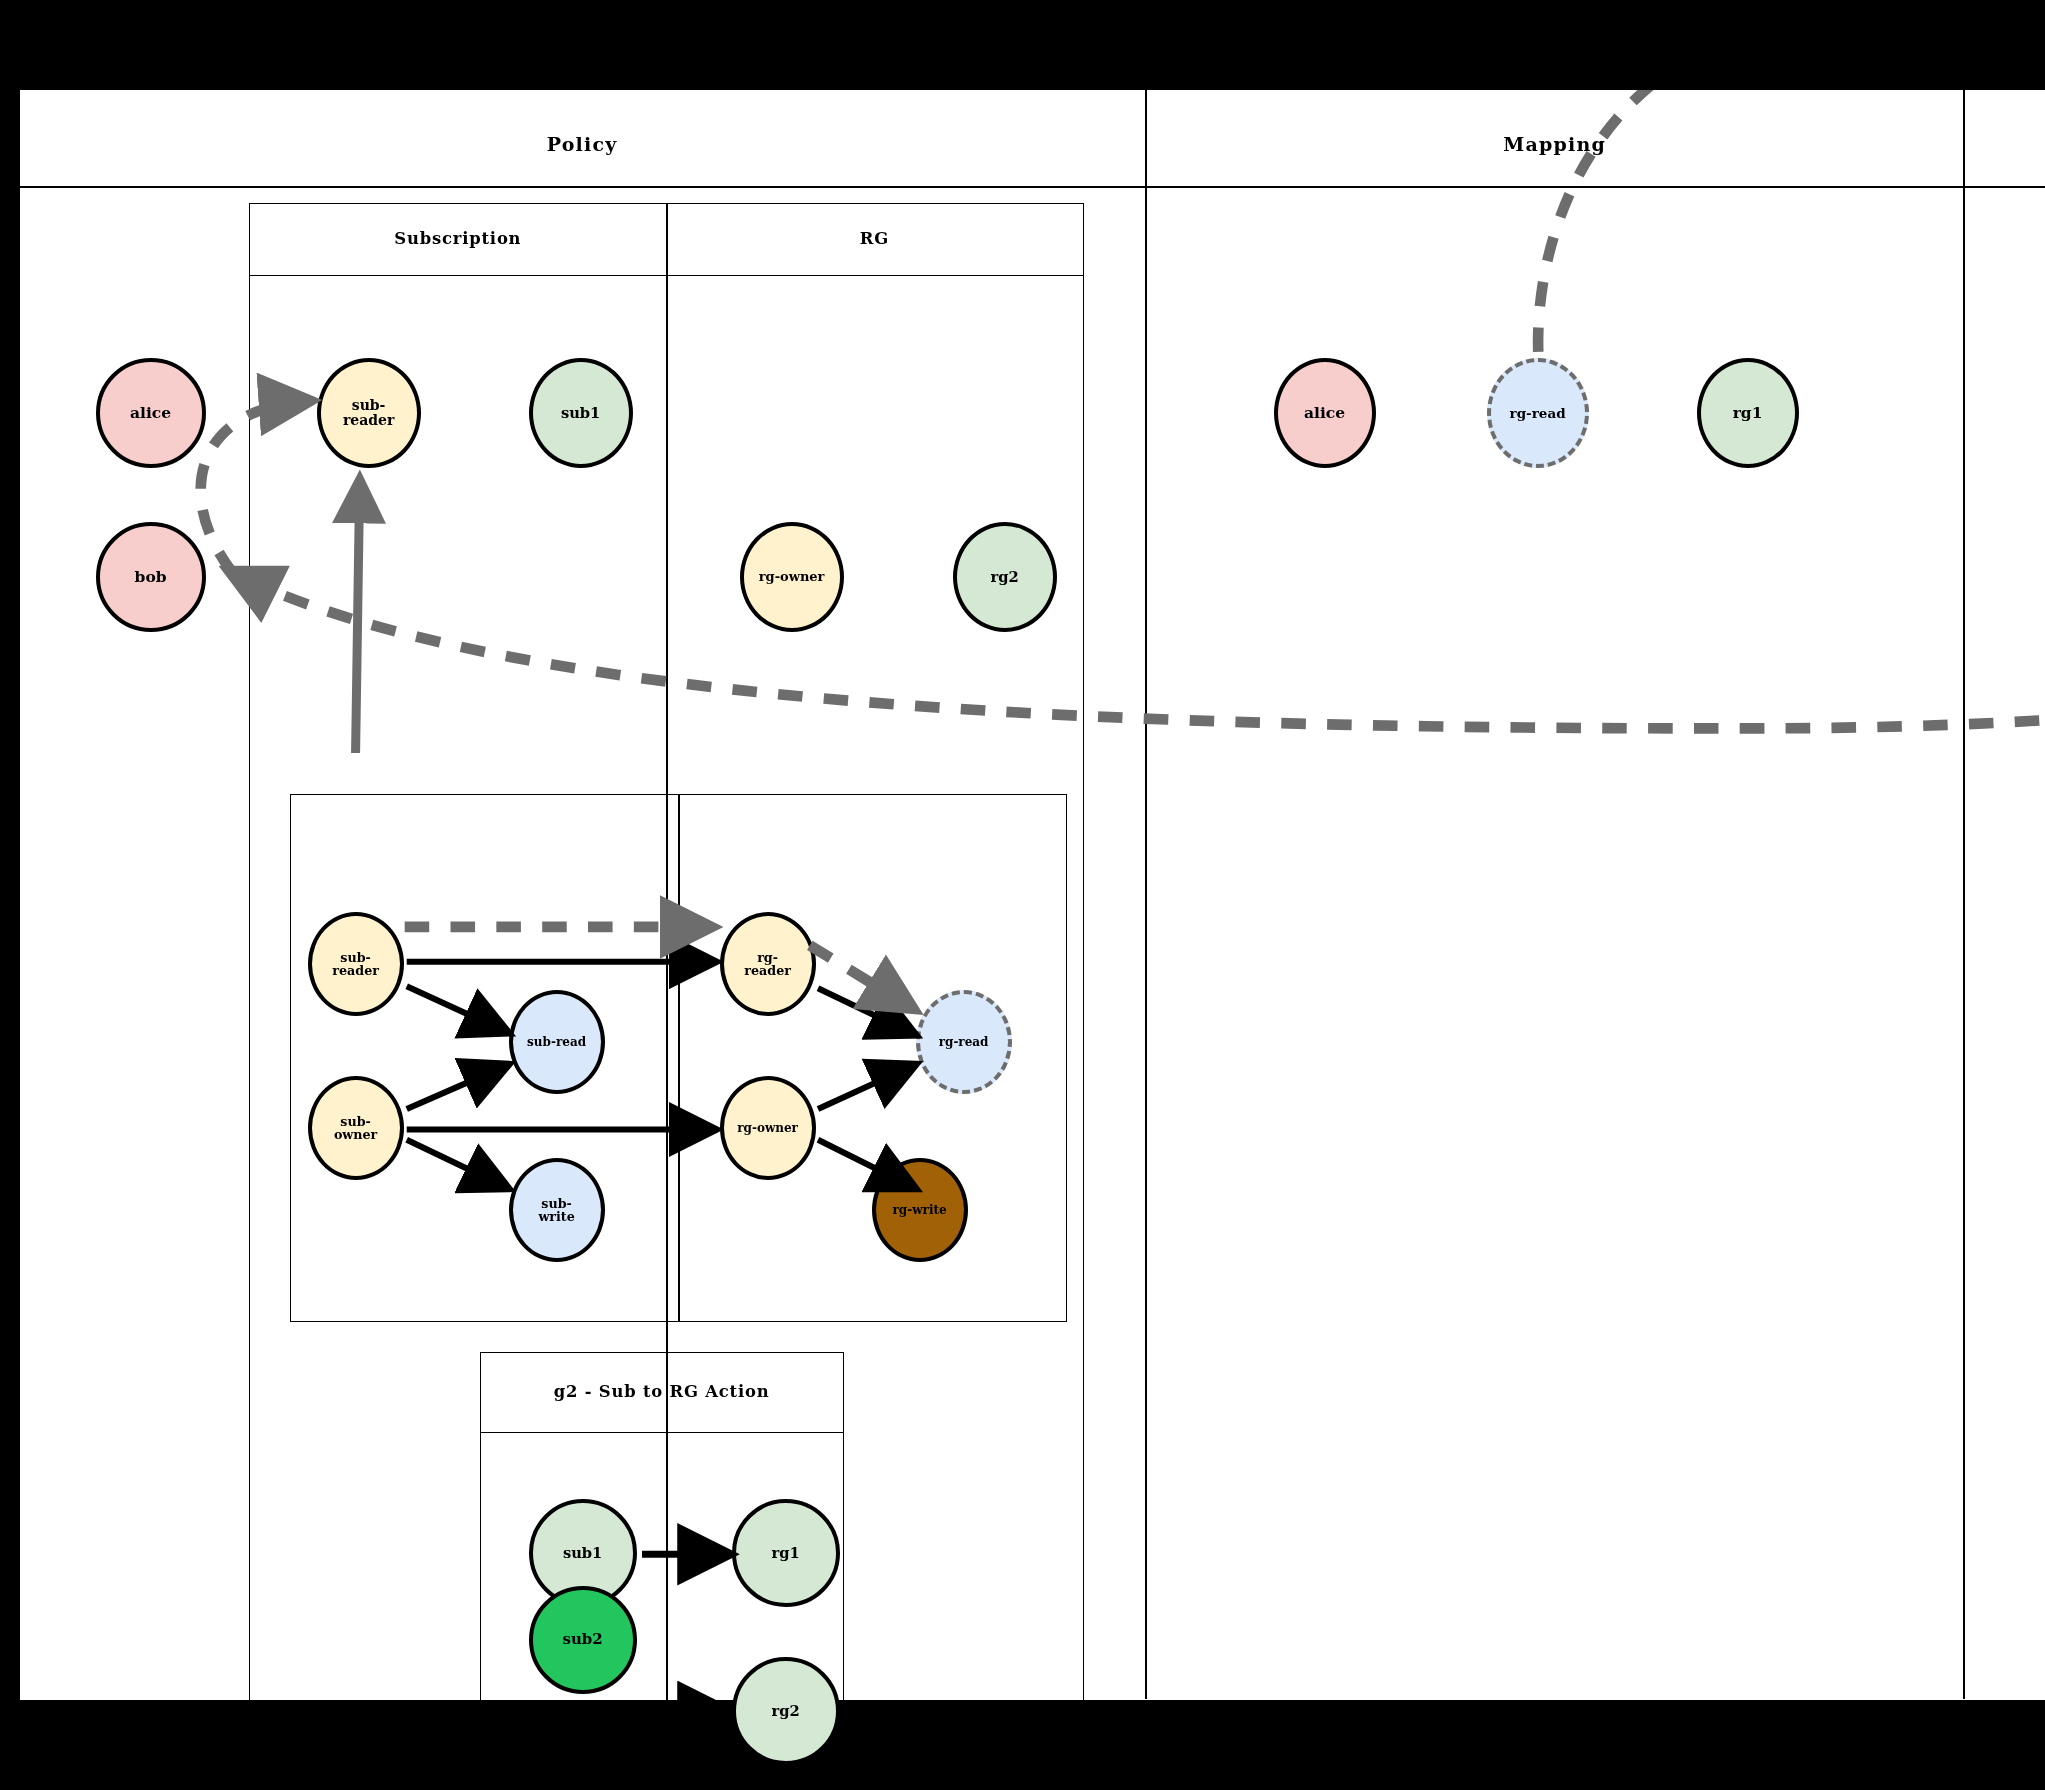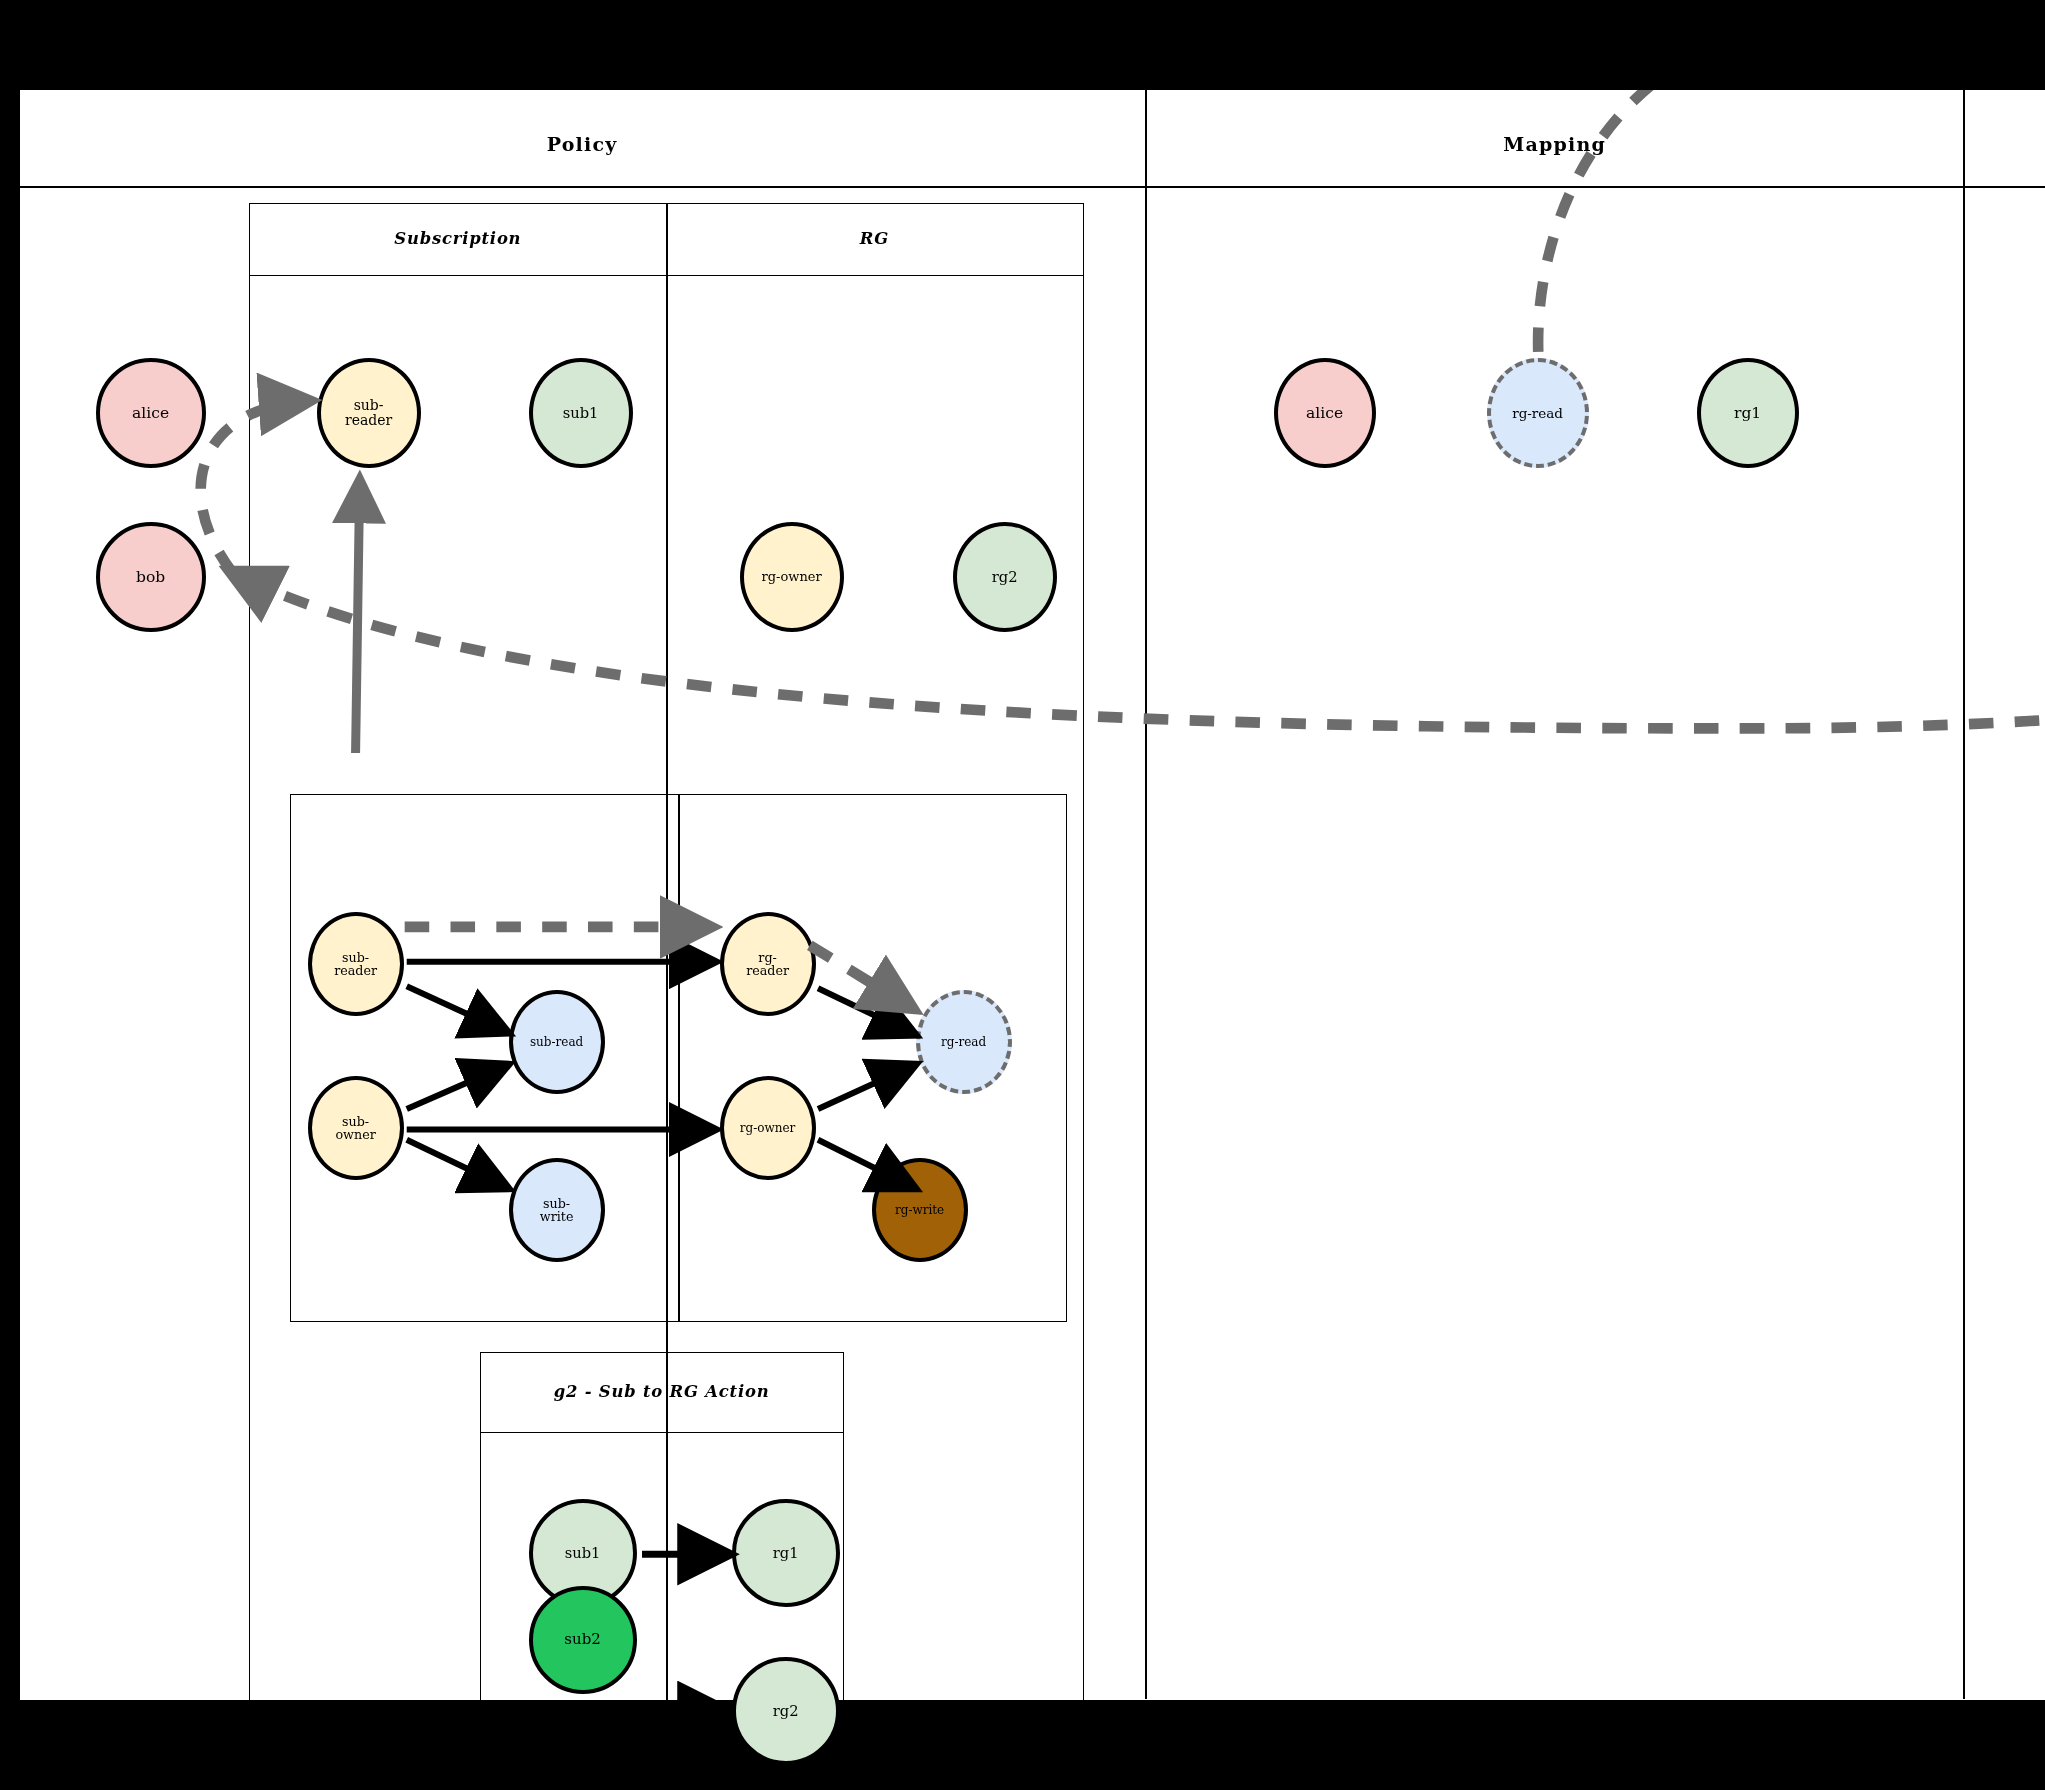--- a/index.html
+++ b/index.html
@@ -10,31 +10,31 @@
           border:2.5px solid #000;box-sizing:border-box;}
 
   
   .vline{position:absolute;background:#000;width:2px;}
   .hline{position:absolute;background:#000;height:2px;}
 
   .panel-title{position:absolute;text-align:center;font-family:"DejaVu Serif",serif;
                font-weight:700;font-size:19px;letter-spacing:1.2px;color:#000;}
 
   
-  .boxwrap{position:absolute;border:1.6px solid #000;box-sizing:border-box;background:transparent;font-style:italic;}
+  .boxwrap{position:absolute;border:1.6px solid #000;box-sizing:border-box;background:transparent;}
   .boxwrap .bx-head{position:absolute;left:0;right:0;top:0;border-bottom:1.6px solid #000;
         box-sizing:border-box;display:flex;align-items:center;justify-content:center;}
   .bx-head-label{font-family:"DejaVu Serif",serif;font-weight:700;font-size:16.4px;
         letter-spacing:0.8px;text-align:center;line-height:1.15;color:#000;}
   .bx-split{position:absolute;top:0;bottom:0;width:1.6px;background:#000;}
 
   
   .node{position:absolute;border-radius:50%;border:4.1px solid #000;box-sizing:border-box;
         display:flex;align-items:center;justify-content:center;text-align:center;
-        font-family:"DejaVu Serif",serif;font-weight:400;color:#000;line-height:1.05;
+        font-family:"DejaVu Serif",serif;font-weight:700;color:#000;line-height:1.05;
         overflow:visible;white-space:pre-line;}
   .node.dashed{border-style:dashed;border-color:#6d6d6d;border-width:4.9px;}
 
   svg.overlay{position:absolute;left:0;top:0;width:100%;height:100%;pointer-events:none;}
 </style>
 </head>
 <body>
 
 <div id="stage">
   <div id="canvas">

